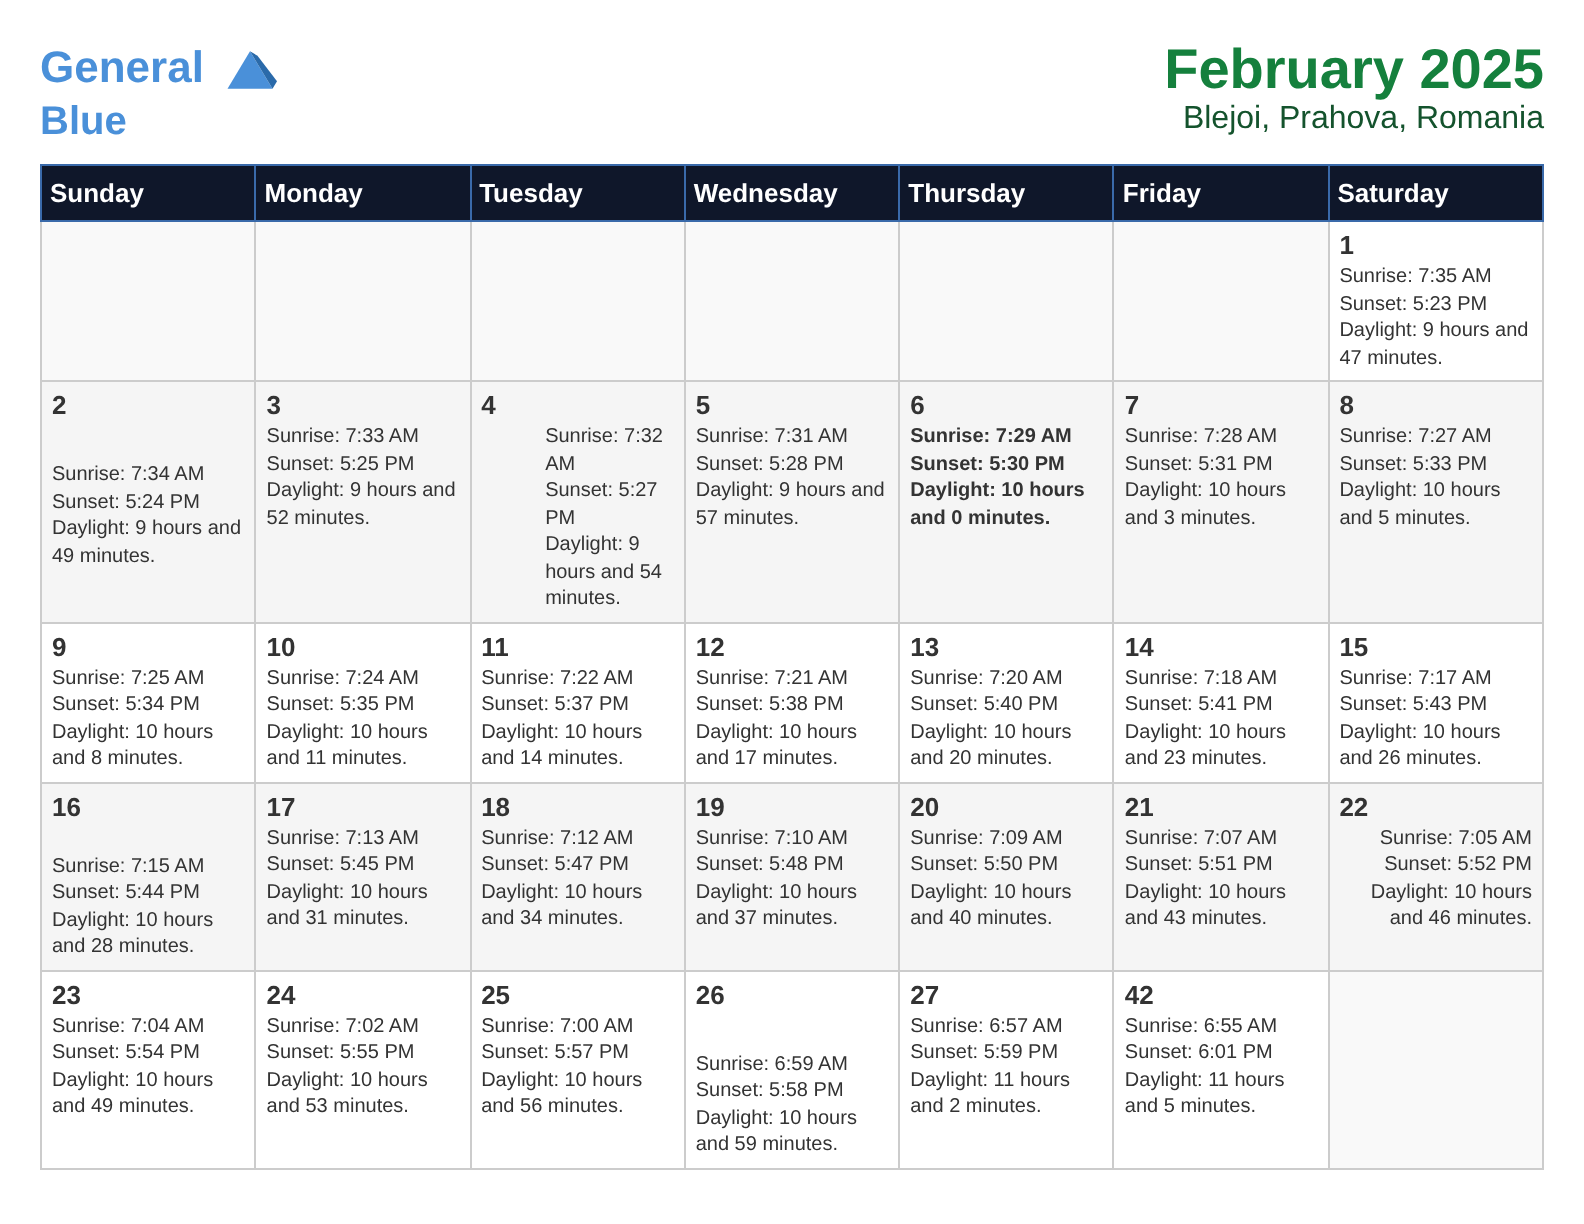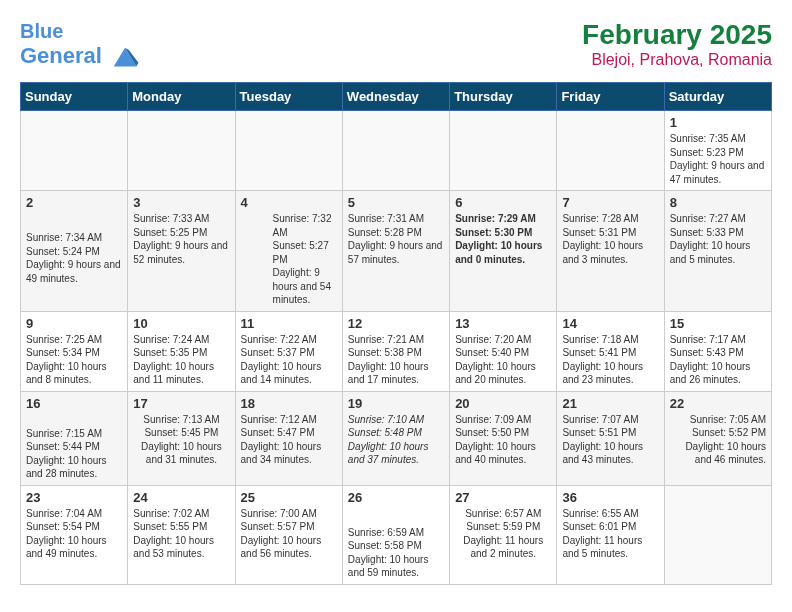--- a/index.html
+++ b/index.html
@@ -38,29 +38,29 @@
       text-align: right;
     }
     .month-title {
       font-size: 28px;
       font-weight: bold;
       color: #15803d;
       line-height: 1.1;
     }
     .location-title {
       font-size: 16px;
-      color: #be185d;
+      color: #14532d;
     }
     .calendar {
       width: 100%;
       border-collapse: collapse;
       border: 1px solid #ccc;
     }
     .calendar th {
-      background: #0c4a6e;
+      background: #0f172a;
       color: #fff;
       font-size: 13px;
       font-weight: bold;
       padding: 6px 4px;
       text-align: left;
       border: 1px solid #3a6aaa;
     }
     .calendar td {
       border: 1px solid #ccc;
       vertical-align: top;
@@ -87,28 +87,28 @@
     .row-alt {
       background: #f5f5f5;
     }
   </style>
 </head>
 <body>
 
 <div class="header">
   <div class="logo">
     <div>
-      <div class="logo-text" style="color:#4a90d9;font-size:20px;">Blue</div>
       <div class="logo-text">
         <span>General</span>
         <svg class="logo-icon" viewBox="0 0 40 35" style="display:inline-block;vertical-align:middle;margin-left:2px;">
           <polygon points="5,30 20,5 35,30" fill="#4a90d9"></polygon>
           <polygon points="20,5 35,30 38,25 25,8" fill="#2a6aaa"></polygon>
         </svg>
       </div>
+      <div class="logo-text" style="color:#4a90d9;font-size:20px;">Blue</div>
     </div>
   </div>
   <div class="title-block">
     <div class="month-title">February 2025</div>
     <div class="location-title">Blejoi, Prahova, Romania</div>
   </div>
 </div>
 
 <table class="calendar">
   <thead>
@@ -227,33 +227,33 @@
       </tr>
       <tr class="row-alt">
         <td>
           <span class="day-num">16</span>
           <div class="day-info" style="white-space: pre-line; margin-top: 16px;">Sunrise: 7:15 AM
 Sunset: 5:44 PM
 Daylight: 10 hours and 28 minutes.</div>
         </td>
         <td>
           <span class="day-num">17</span>
-          <div class="day-info" style="white-space: pre-line; text-align: center;">Sunrise: 7:13 AM
+          <div class="day-info" style="white-space: pre-line;">Sunrise: 7:13 AM
 Sunset: 5:45 PM
 Daylight: 10 hours and 31 minutes.</div>
         </td>
         <td>
           <span class="day-num">18</span>
           <div class="day-info" style="white-space: pre-line;">Sunrise: 7:12 AM
 Sunset: 5:47 PM
 Daylight: 10 hours and 34 minutes.</div>
         </td>
         <td>
           <span class="day-num">19</span>
-          <div class="day-info" style="white-space: pre-line; font-style: italic;">Sunrise: 7:10 AM
+          <div class="day-info" style="white-space: pre-line;">Sunrise: 7:10 AM
 Sunset: 5:48 PM
 Daylight: 10 hours and 37 minutes.</div>
         </td>
         <td>
           <span class="day-num">20</span>
           <div class="day-info" style="white-space: pre-line;">Sunrise: 7:09 AM
 Sunset: 5:50 PM
 Daylight: 10 hours and 40 minutes.</div>
         </td>
         <td>
@@ -289,26 +289,26 @@
 Daylight: 10 hours and 56 minutes.</div>
         </td>
         <td>
           <span class="day-num">26</span>
           <div class="day-info" style="white-space: pre-line; margin-top: 21px;">Sunrise: 6:59 AM
 Sunset: 5:58 PM
 Daylight: 10 hours and 59 minutes.</div>
         </td>
         <td>
           <span class="day-num">27</span>
-          <div class="day-info" style="white-space: pre-line; text-align: center;">Sunrise: 6:57 AM
+          <div class="day-info" style="white-space: pre-line;">Sunrise: 6:57 AM
 Sunset: 5:59 PM
 Daylight: 11 hours and 2 minutes.</div>
         </td>
         <td>
-          <span class="day-num">36</span>
+          <span class="day-num">42</span>
           <div class="day-info" style="white-space: pre-line;">Sunrise: 6:55 AM
 Sunset: 6:01 PM
 Daylight: 11 hours and 5 minutes.</div>
         </td>
         <td class="empty-cell"></td>
       </tr>
     </tbody>
 </table>
 
 </body></html>

